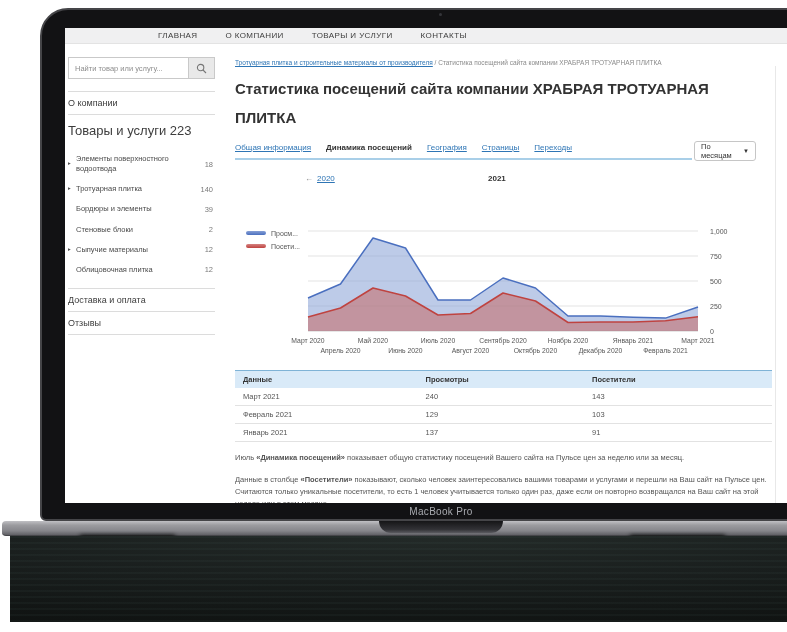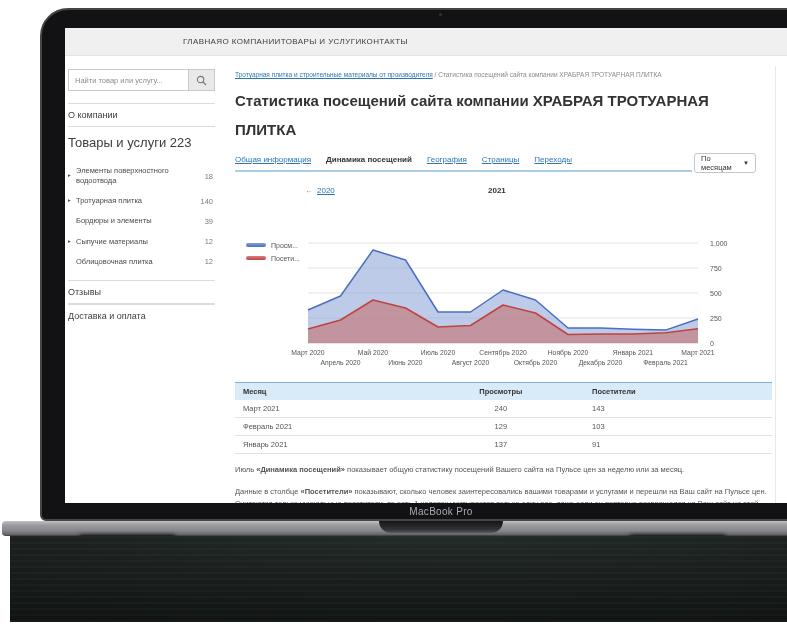--- a/index.html
+++ b/index.html
@@ -19,22 +19,22 @@
   .reflection{position:absolute;left:10px;top:536px;width:860px;height:86px;
               background:radial-gradient(120% 110% at 50% 0%,#232a28 0%,#1a1f1e 45%,#141817 75%,#0f1211 100%);}
   .reflection::after{content:"";position:absolute;inset:0;
               background:repeating-linear-gradient(180deg,rgba(90,120,115,.07) 0 2px,transparent 2px 6px);}
   .foot{position:absolute;top:535px;height:11px;width:95px;border-radius:0 0 45% 45%;background:#0a0c0b;filter:blur(2px);}
 
   
   .screen{position:absolute;left:65px;top:28px;width:722px;height:475px;background:#fff;overflow:hidden;}
   .page-edge{position:absolute;left:710px;top:38px;bottom:0;width:1px;background:#e8e8e8;}
 
-  .topnav{height:28px;background:#f0f0f1;border-bottom:1px solid #e3e3e3;display:flex;align-items:center;
-          padding-left:118px;box-sizing:border-box;}
+  .topnav{height:16px;background:#f0f0f1;border-bottom:1px solid #e3e3e3;display:flex;align-items:center;
+          padding-left:93px;gap:28px;box-sizing:border-box;}
   .nav-item{font-size:8px;color:#3c3c3c;letter-spacing:.4px;text-decoration:none;cursor:pointer;white-space:nowrap;}
 
   .page-body{display:flex;}
   .sidebar{width:147px;margin-left:3px;flex:none;}
   .search-row{display:flex;height:22px;margin:13px 0 12px;}
   .search-input{flex:1;min-width:0;border:1px solid #c9c9c9;border-right:none;background:#fff;
                 font-size:7.5px;color:#555;padding:0 6px;outline:none;font-family:inherit;}
   .search-input::placeholder{color:#8d8d8d;}
   .search-btn{width:27px;border:1px solid #c9c9c9;background:#e9e9e9;display:flex;align-items:center;
               justify-content:center;cursor:pointer;padding:0;}
@@ -70,21 +70,21 @@
   .lg-row{display:flex;align-items:center;margin-bottom:6px;cursor:pointer;}
   .lg-row .sw{width:20px;height:4px;border-radius:2px;flex:none;}
   .lg-row .lg-t{font-size:7px;color:#555;margin-left:5px;white-space:nowrap;}
   .chart-svg{position:absolute;left:73px;top:64px;overflow:visible;}
 
   .stats-table{border-collapse:collapse;width:537px;margin-top:10px;}
   .stats-table th{background:#d9eaf8;border-top:1px solid #7fb3d6;font-size:7.5px;color:#333;
                   text-align:left;padding:4px 8px;font-weight:bold;}
   .stats-table td{font-size:7.5px;color:#555;padding:4px 8px;border-bottom:1px solid #e2e2e2;}
   .stats-table th:nth-child(1),.stats-table td:nth-child(1){width:34%;}
-  .stats-table th:nth-child(2),.stats-table td:nth-child(2){width:31%;text-align:center;}
+  .stats-table th:nth-child(2),.stats-table td:nth-child(2){width:31%;}
 
   .desc{width:537px;font-size:7.5px;color:#555;line-height:1.6;margin-top:10px;}
   .desc .b{font-weight:bold;}
 </style>
 </head>
 <body>
 
 <div class="bezel"></div>
 <div class="camera-dot"></div>
 
@@ -122,33 +122,38 @@
             <span class="mk">▸</span>
             <span class="lbl">Тротуарная плитка</span>
             <span class="cnt">140</span>
           </div>
           <div class="cat">
             <span class="mk"></span>
             <span class="lbl">Бордюры и элементы</span>
             <span class="cnt">39</span>
           </div>
           <div class="cat">
+            <span class="mk"></span>
+            <span class="lbl">Стеновые блоки</span>
+            <span class="cnt">2</span>
+          </div>
+          <div class="cat">
             <span class="mk">▸</span>
             <span class="lbl">Сыпучие материалы</span>
             <span class="cnt">12</span>
           </div>
           <div class="cat">
             <span class="mk"></span>
             <span class="lbl">Облицовочная плитка</span>
             <span class="cnt">12</span>
           </div>
         </div>
       <div>
+          <div class="side-link bt">Доставка и оплата</div>
           <div class="side-link bt bb">Отзывы</div>
-          <div class="side-link bt">Доставка и оплата</div>
         </div>
     </div>
 
     <div class="main">
       <div class="breadcrumb">
         <span class="bc-link">Тротуарная плитка и строительные материалы от производителя</span><span> / </span><span>Статистика посещений сайта компании ХРАБРАЯ ТРОТУАРНАЯ ПЛИТКА</span>
       </div>
 
       <div class="page-title">Статистика посещений сайта компании ХРАБРАЯ ТРОТУАРНАЯ ПЛИТКА</div>
 
@@ -208,21 +213,21 @@
             <text x="292.5" y="125" font-size="6.8" fill="#555" text-anchor="middle" font-family="Liberation Sans, sans-serif">Декабрь 2020</text>
             <text x="325" y="115" font-size="6.8" fill="#555" text-anchor="middle" font-family="Liberation Sans, sans-serif">Январь 2021</text>
             <text x="357.5" y="125" font-size="6.8" fill="#555" text-anchor="middle" font-family="Liberation Sans, sans-serif">Февраль 2021</text>
             <text x="390" y="115" font-size="6.8" fill="#555" text-anchor="middle" font-family="Liberation Sans, sans-serif">Март 2021</text>
           </svg>
       </div>
 
       <table class="stats-table">
         <thead>
             <tr>
-              <th>Месяц</th>
+              <th>Данные</th>
               <th>Просмотры</th>
               <th>Посетители</th>
             </tr>
           </thead>
         <tbody>
             <tr>
               <td>Март 2021</td>
               <td>240</td>
               <td>143</td>
             </tr>

